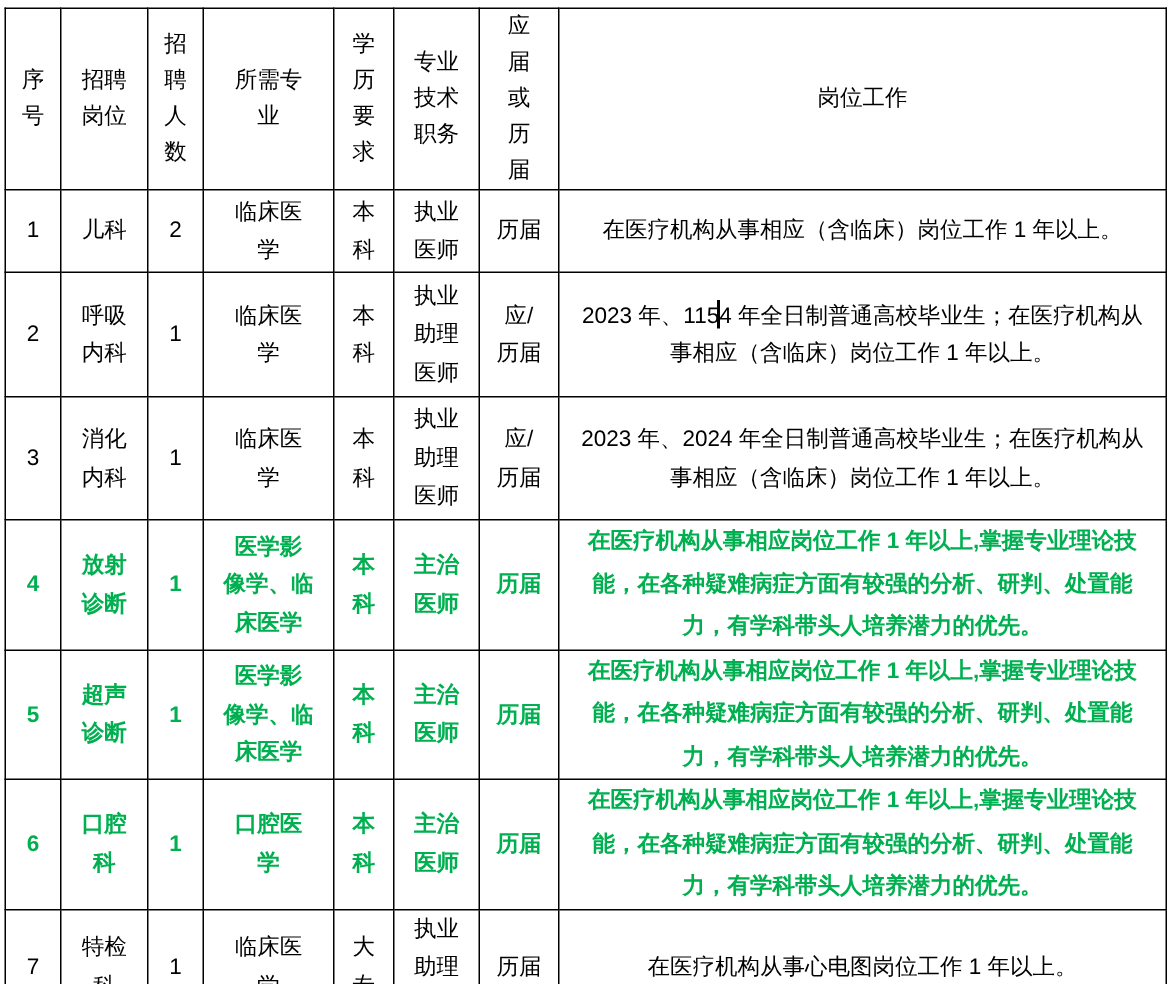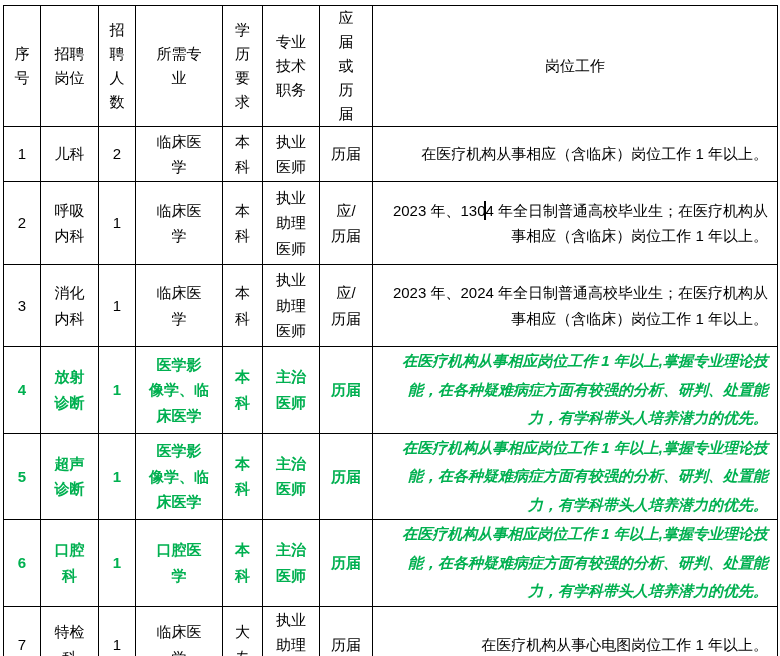--- a/index.html
+++ b/index.html
@@ -33,32 +33,31 @@
     color: #000000;
     white-space: pre-line;
     line-height: 1.7;
     padding: 0 2px;
     overflow: hidden;
   }
   table.recruit th {
     line-height: 1.6;
   }
   table.recruit td.other-cell {
-    text-align: right;
+    text-align: center;
     padding: 0 9px;
     white-space: normal;
     line-height: 1.7;
   }
   tr.green-row td {
     color: #00B050;
     font-weight: bold;
   }
   tr.green-row td.other-cell {
     line-height: 1.9;
-    font-style: italic;
   }
   .text-caret {
     display: inline-block;
     width: 2px;
     height: 19px;
     background: #000000;
     vertical-align: -4px;
     margin: 0 -1px;
   }
 </style>
@@ -125,21 +124,21 @@
           <td>1</td>
           <td>临床医
 学</td>
           <td>本
 科</td>
           <td>执业
 助理
 医师</td>
           <td>应/
 历届</td>
-          <td class="other-cell"><span>2023 年、130</span><span class="text-caret"></span><span>4 年全日制普通高校毕业生；在医疗机构从事相应（含临床）岗位工作 1 年以上。</span></td>
+          <td class="other-cell"><span>2023 年、115</span><span class="text-caret"></span><span>4 年全日制普通高校毕业生；在医疗机构从事相应（含临床）岗位工作 1 年以上。</span></td>
         </tr>
         <tr style="height: 82px;">
           <td>3</td>
           <td>消化
 内科</td>
           <td>1</td>
           <td>临床医
 学</td>
           <td>本
 科</td>

